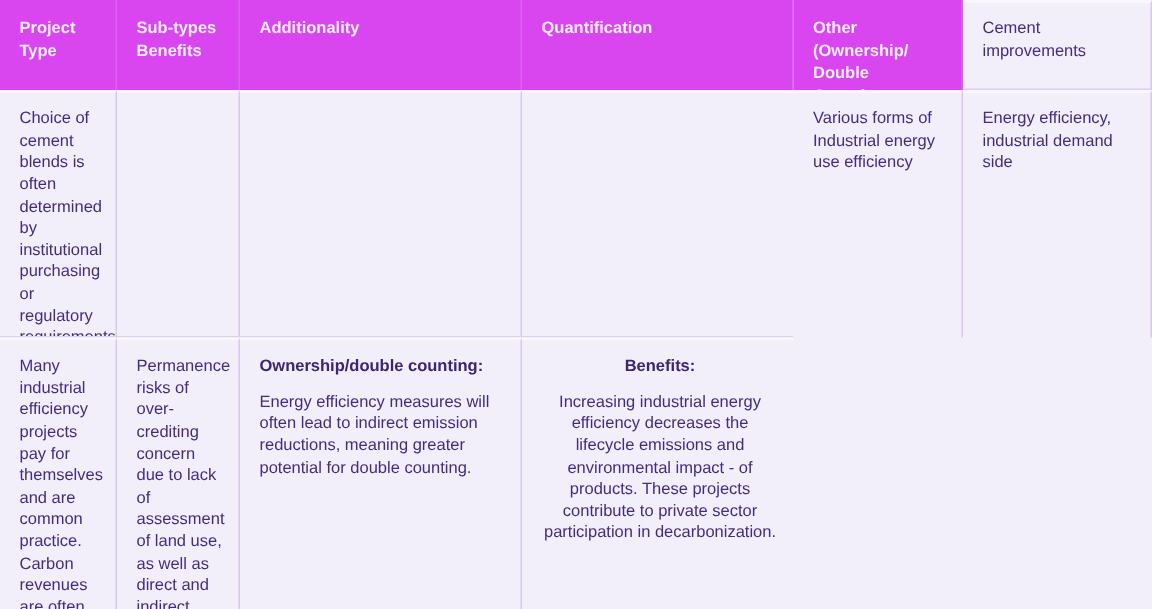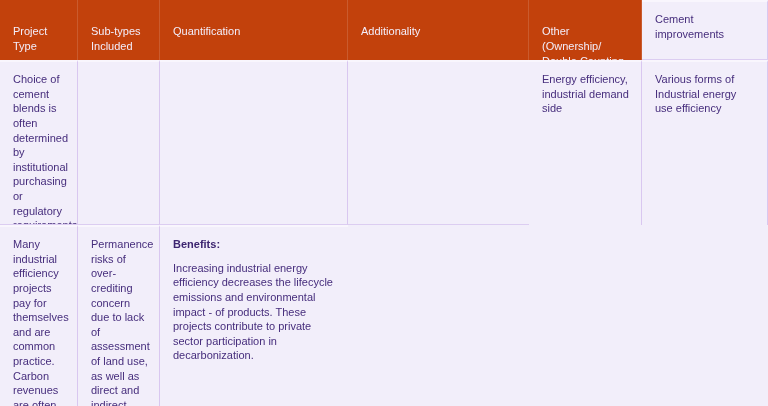--- a/index.html
+++ b/index.html
@@ -13,79 +13,83 @@
     grid-template-columns: 78px 82px 188px 181px 113px 126px;
     grid-template-rows: 60px 165px 181px;
     background: #f2eefa;
   }
 
   .cell {
     overflow: hidden;
   }
 
   .cell.header {
-    background: #c2410c;
+    background: #d946ef;
     color: #f3eefb;
-    font-weight: normal;
+    font-weight: bold;
     font-size: 11px;
     line-height: 1.35;
-    padding: 24px 10px 8px 13px;
+    padding: 12px 10px 8px 13px;
     border-right: 1px solid rgba(255,255,255,0.14);
     white-space: pre-line;
   }
   .cell.header.last { border-right: none; }
 
   .cell.body {
     background: #f2eefa;
     color: #462d7c;
     font-size: 11px;
     line-height: 1.33;
     padding: 10px 10px 8px 13px;
     border-right: 1px solid #d9c7f0;
     border-top: 2px solid #f9f6fd;
   }
-  .cell.body.last { border-right: none; }
+  .cell.body.last { border-right: none; text-align: center; }
   .cell.body.row1 { border-bottom: 1px solid #dccdf1; }
 
   .cell-heading {
     font-weight: bold;
     color: #3d2570;
     margin-bottom: 9px;
   }
   .cell-heading:empty { margin-bottom: 0; }
   .cell-text { }
 </style>
 </head>
 <body>
 
 <div class="table">
 
   <div class="cell header">Project Type</div>
   <div class="cell header">Sub-types
-Included</div>
+Benefits</div>
+  <div class="cell header">Additionality</div>
   <div class="cell header">Quantification</div>
-  <div class="cell header">Additionality</div>
   <div class="cell header">Other (Ownership/
 Double Counting,
 Permanence</div>
 
   <div class="cell body row1">Cement improvements</div>
   <div class="cell body row1">Choice of cement blends is often determined by institutional purchasing or regulatory requirements over which carbon revenues have little influence; higher-blend cements are also often cheaper than standard blends. Additionality for these projects may therefore hinge upon non-financial factors that are more difficult to prove.</div>
   <div class="cell body row1"></div>
   <div class="cell body row1">
     <div class="cell-heading"></div>
     <div class="cell-text"></div>
   </div>
   <div class="cell body row1 last">
     <div class="cell-heading"></div>
     <div class="cell-text"></div>
   </div>
 
+  <div class="cell body">Various forms of Industrial energy use efficiency</div>
   <div class="cell body">Energy efficiency, industrial demand side</div>
-  <div class="cell body">Various forms of Industrial energy use efficiency</div>
   <div class="cell body">Many industrial efficiency projects pay for themselves and are common practice. Carbon revenues are often small relative to energy cost savings, so are seldom a decisive factor in pursuing a project.</div>
   <div class="cell body">Permanence risks of over-crediting concern due to lack of assessment of land use, as well as direct and indirect land use change from collection of biomass feedstocks (leakage risk). Some protocols may better address these concerns than others.</div>
+  <div class="cell body">
+    <div class="cell-heading">Ownership/double counting:</div>
+    <div class="cell-text">Energy efficiency measures will often lead to indirect emission reductions, meaning greater potential for double counting.</div>
+  </div>
   <div class="cell body last">
     <div class="cell-heading">Benefits:</div>
     <div class="cell-text">Increasing industrial energy efficiency decreases the lifecycle emissions and environmental impact - of products. These projects contribute to private sector participation in decarbonization.</div>
   </div>
 
 </div>
 
 </body></html>

